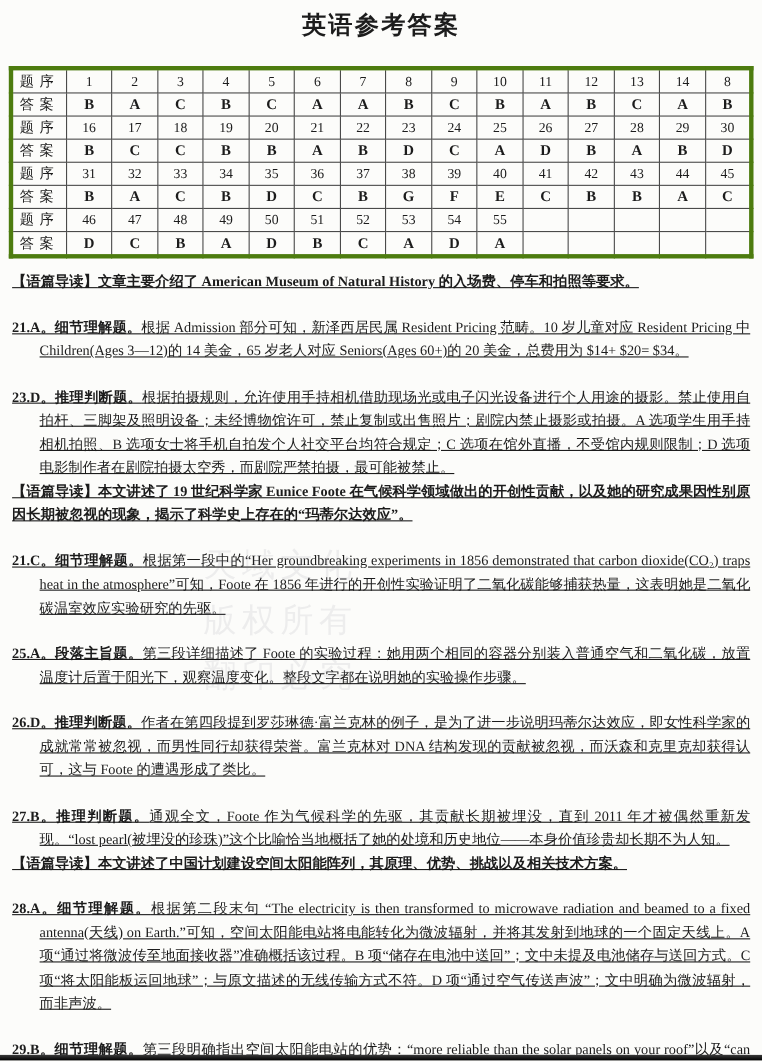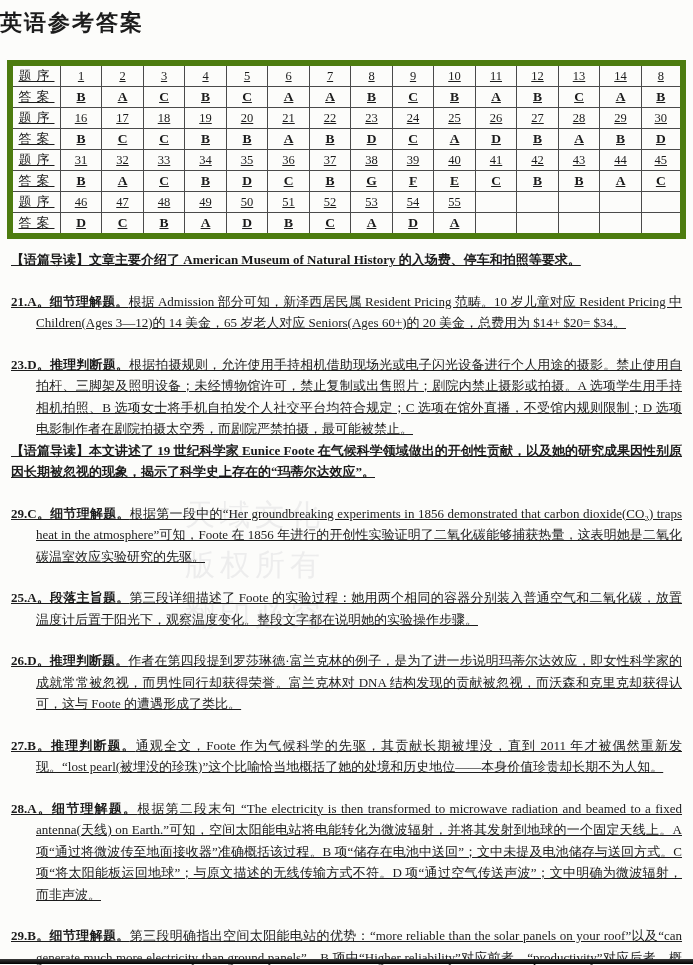--- a/index.html
+++ b/index.html
@@ -6,33 +6,32 @@
   .page {
     position:relative;
     width:693px; height:965px;
     background:#fcfcfa;
     overflow:hidden;
     font-family:"Liberation Serif","DejaVu Serif",serif;
     color:#1c1c1c;
   }
   .title {
     margin:8px 0 0 0;
-    text-align:left;
+    text-align:center;
     font-size:22px;
     font-weight:bold;
     letter-spacing:2px;
   }
   table.answers {
     border-collapse:collapse;
     table-layout:fixed;
     width:673px;
     margin:22px auto 0 auto;
-    border:6px solid #4d7c0f;
+    border:4px solid #4d7c0f;
     background:transparent;
-    text-decoration:underline;
   }
   table.answers td {
     border:1px solid #4a4a4a;
     height:20px;
     padding:0;
     text-align:center;
     vertical-align:middle;
     overflow:hidden;
     white-space:nowrap;
   }
@@ -227,24 +226,25 @@
           <td class="ans"></td>
         </tr>
       </tbody>
   </table>
 
   <div class="content" id="paragraphs">
       <p class="para guide"><b>【语篇导读】</b><span>文章主要介绍了 American Museum of Natural History 的入场费、停车和拍照等要求。</span></p>
       <p class="para item"><b>21.A。细节理解题。</b><span>根据 Admission 部分可知，新泽西居民属 Resident Pricing 范畴。10 岁儿童对应 Resident Pricing 中 Children(Ages 3—12)的 14 美金，65 岁老人对应 Seniors(Ages 60+)的 20 美金，总费用为 $14+ $20= $34。</span></p>
       <p class="para item"><b>23.D。推理判断题。</b><span>根据拍摄规则，允许使用手持相机借助现场光或电子闪光设备进行个人用途的摄影。禁止使用自拍杆、三脚架及照明设备；未经博物馆许可，禁止复制或出售照片；剧院内禁止摄影或拍摄。A 选项学生用手持相机拍照、B 选项女士将手机自拍发个人社交平台均符合规定；C 选项在馆外直播，不受馆内规则限制；D 选项电影制作者在剧院拍摄太空秀，而剧院严禁拍摄，最可能被禁止。</span></p>
       <p class="para guide"><b>【语篇导读】</b><span>本文讲述了 19 世纪科学家 Eunice Foote 在气候科学领域做出的开创性贡献，以及她的研究成果因性别原因长期被忽视的现象，揭示了科学史上存在的“玛蒂尔达效应”。</span></p>
-      <p class="para item"><b>29.C。细节理解题。</b><span>根据第一段中的“Her groundbreaking experiments in 1856 demonstrated that carbon dioxide(CO₂) traps heat in the atmosphere”可知，Foote 在 1856 年进行的开创性实验证明了二氧化碳能够捕获热量，这表明她是二氧化碳温室效应实验研究的先驱。</span></p>
+      <p class="para item"><b>21.C。细节理解题。</b><span>根据第一段中的“Her groundbreaking experiments in 1856 demonstrated that carbon dioxide(CO₂) traps heat in the atmosphere”可知，Foote 在 1856 年进行的开创性实验证明了二氧化碳能够捕获热量，这表明她是二氧化碳温室效应实验研究的先驱。</span></p>
       <p class="para item"><b>25.A。段落主旨题。</b><span>第三段详细描述了 Foote 的实验过程：她用两个相同的容器分别装入普通空气和二氧化碳，放置温度计后置于阳光下，观察温度变化。整段文字都在说明她的实验操作步骤。</span></p>
       <p class="para item"><b>26.D。推理判断题。</b><span>作者在第四段提到罗莎琳德·富兰克林的例子，是为了进一步说明玛蒂尔达效应，即女性科学家的成就常常被忽视，而男性同行却获得荣誉。富兰克林对 DNA 结构发现的贡献被忽视，而沃森和克里克却获得认可，这与 Foote 的遭遇形成了类比。</span></p>
       <p class="para item"><b>27.B。推理判断题。</b><span>通观全文，Foote 作为气候科学的先驱，其贡献长期被埋没，直到 2011 年才被偶然重新发现。“lost pearl(被埋没的珍珠)”这个比喻恰当地概括了她的处境和历史地位——本身价值珍贵却长期不为人知。</span></p>
+      <p class="para guide"><b>【语篇导读】</b><span>本文讲述了中国计划建设空间太阳能阵列，其原理、优势、挑战以及相关技术方案。</span></p>
       <p class="para item"><b>28.A。细节理解题。</b><span>根据第二段末句 “The electricity is then transformed to microwave radiation and beamed to a fixed antenna(天线) on Earth.”可知，空间太阳能电站将电能转化为微波辐射，并将其发射到地球的一个固定天线上。A 项“通过将微波传至地面接收器”准确概括该过程。B 项“储存在电池中送回”；文中未提及电池储存与送回方式。C 项“将太阳能板运回地球”；与原文描述的无线传输方式不符。D 项“通过空气传送声波”；文中明确为微波辐射，而非声波。</span></p>
       <p class="para item"><b>29.B。细节理解题。</b><span>第三段明确指出空间太阳能电站的优势：“more reliable than the solar panels on your roof”以及“can generate much more electricity than ground panels”。B 项中“Higher reliability”对应前者，“productivity”对应后者，概括准确。A 项“更低成本与更易维护”；文中未涉及成本与维护难易的比较。C 项“更好的稳定性与更环保”；虽提及可靠性，但未比较环保性。D 项“更高效率与精确度”；文中未强调“精确度”，均不符合。</span></p>
     </div>
 
   <div class="watermark">
     <div>天域文化</div>
     <div>版权所有</div>
     <div>翻印必究</div>
   </div>
 

